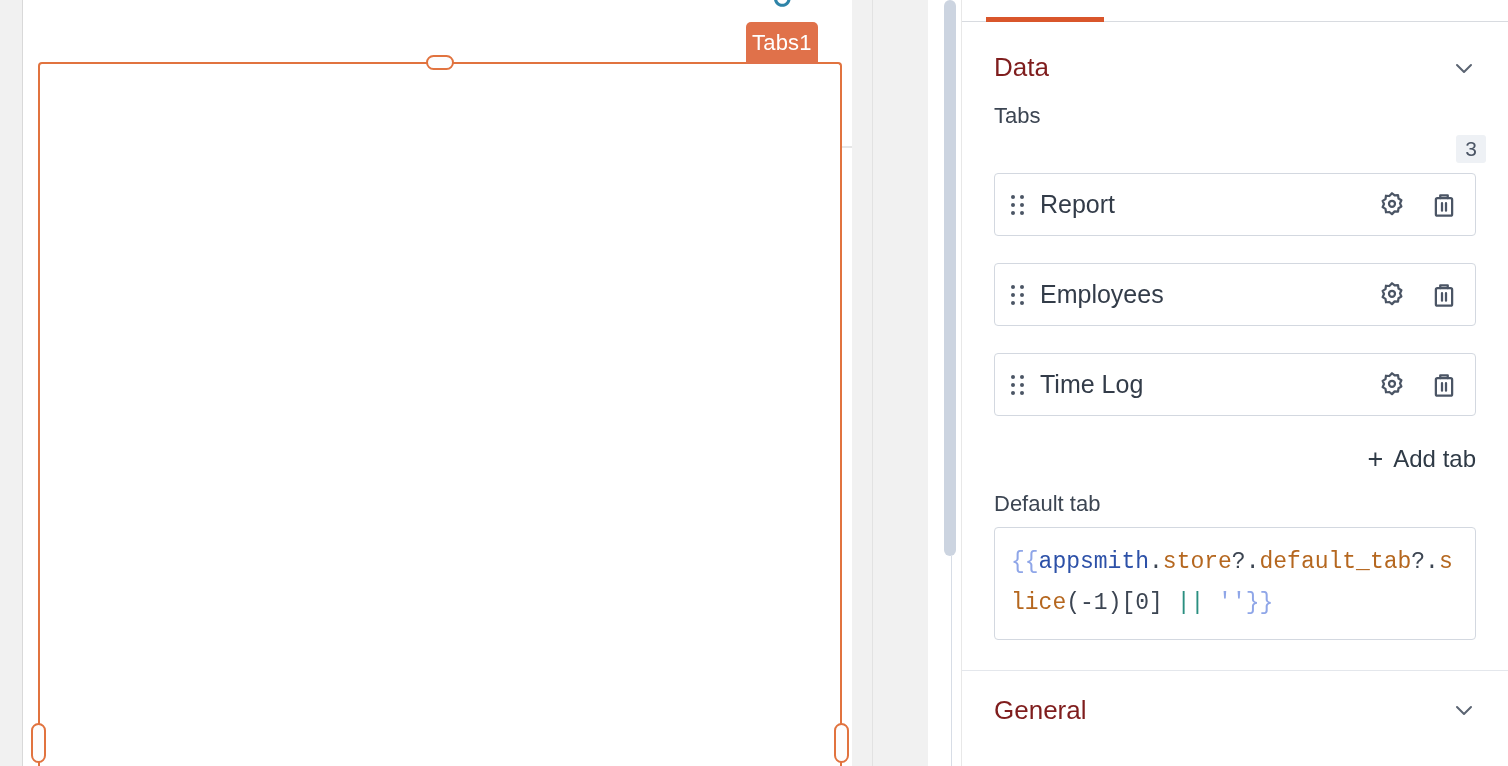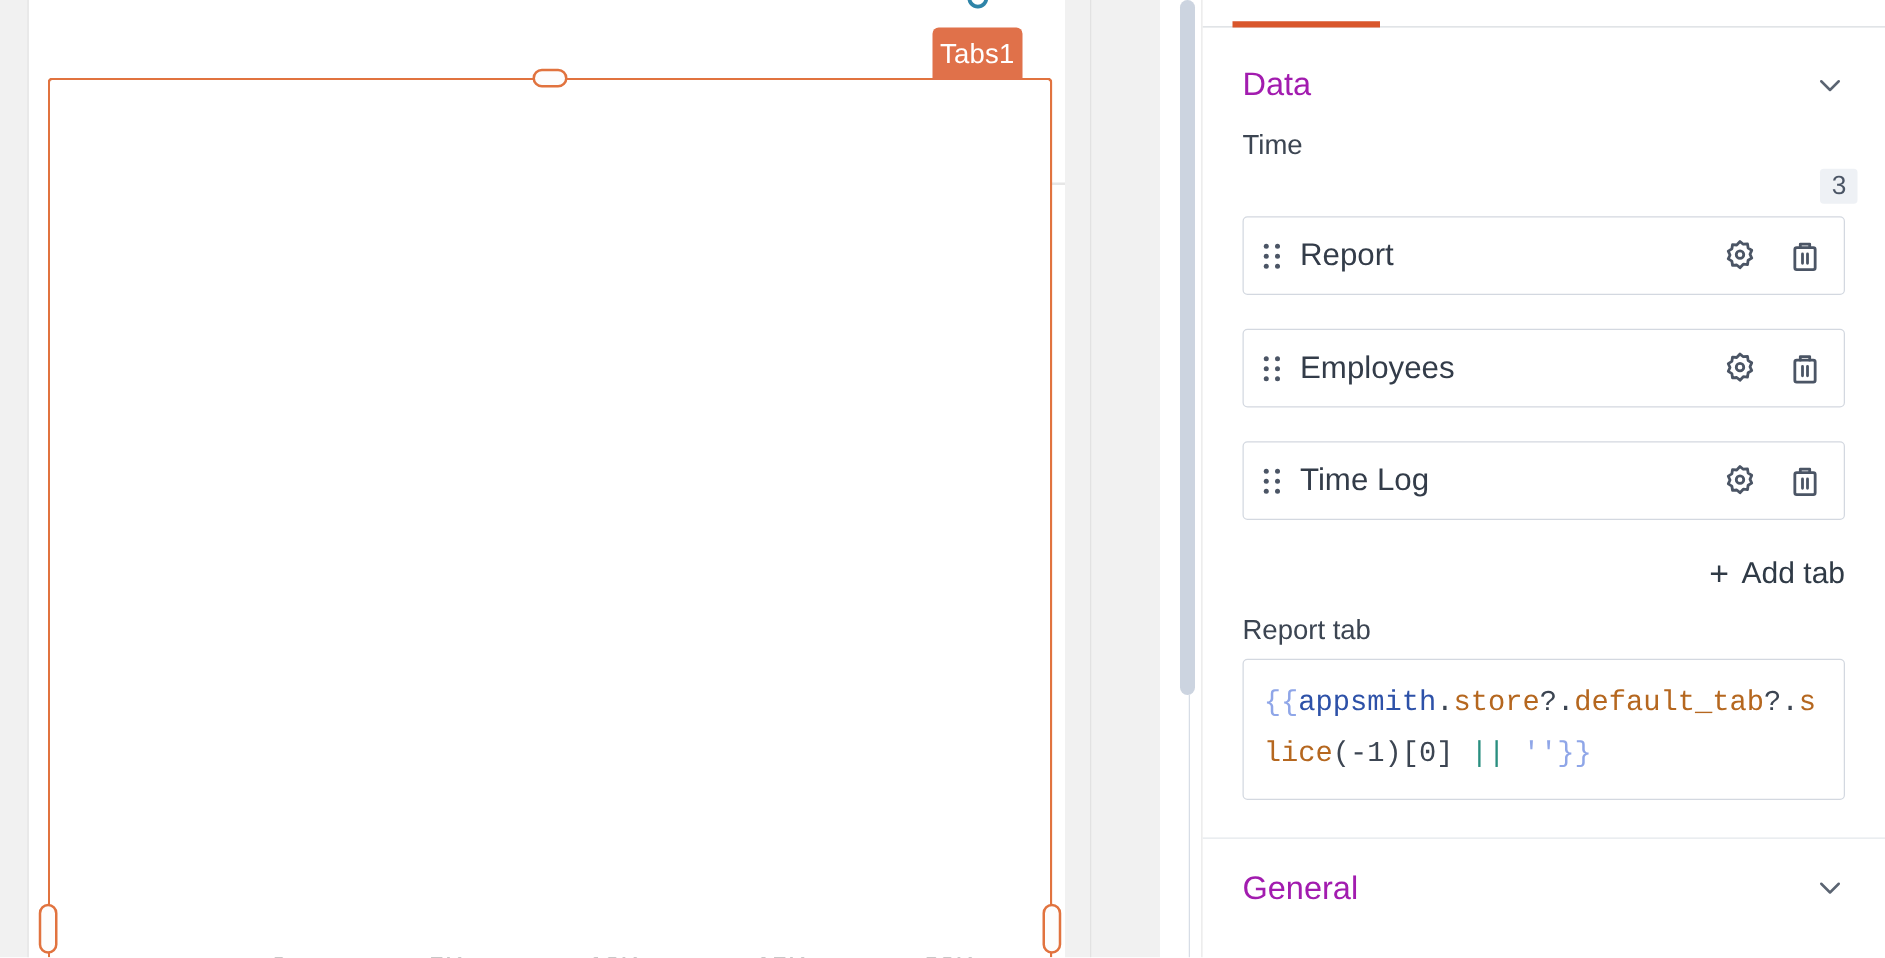--- a/index.html
+++ b/index.html
@@ -171,21 +171,21 @@
     border-bottom: 1px solid #d8dbe0;
   }
   .panel-tab-underline {
     position: absolute; left: 24px; bottom: -1px;
     width: 118px; height: 5px; background: #d9562b;
   }
   .section-header {
     display: flex; align-items: center; justify-content: space-between;
     padding: 30px 32px 0 32px;
   }
-  .section-title { font-size: 26px; color: #a21caf; }
+  .section-title { font-size: 26px; color: #7f1d1d; }
   .chev {
     width: 24px; height: 24px; color: #5b6472;
   }
   .field-label {
     font-size: 22px; color: #3c4552;
     padding: 20px 32px 0 32px;
   }
   .count-row {
     display: flex; justify-content: flex-end;
     padding: 6px 22px 0 0;
@@ -344,21 +344,21 @@
       <div class="panel-tab-underline"></div>
     </div>
 
     <div class="section-header">
       <div class="section-title">Data</div>
       <svg class="chev" viewBox="0 0 24 24" fill="none" stroke="currentColor" stroke-width="2" stroke-linecap="round" stroke-linejoin="round">
         <polyline points="5 9 12 16 19 9"></polyline>
       </svg>
     </div>
 
-    <div class="field-label">Time</div>
+    <div class="field-label">Tabs</div>
 
     <div class="count-row">
       <span class="count-badge">3</span>
     </div>
 
     <div class="tab-list">
 
       <div class="tab-row">
         <span class="drag-dots">
           <i></i>
@@ -422,21 +422,21 @@
         </svg>
       </div>
 
     </div>
 
     <div class="add-tab-row">
       <span class="add-tab-plus">+</span>
       <span class="add-tab-label">Add tab</span>
     </div>
 
-    <div class="field-label" style="padding-top:18px">Report tab</div>
+    <div class="field-label" style="padding-top:18px">Default tab</div>
 
     <div class="code-box"><span class="tk-brace">{{</span><span class="tk-obj">appsmith</span><span class="tk-punct">.</span><span class="tk-prop">store</span><span class="tk-punct">?.</span><span class="tk-prop">default_tab</span><span class="tk-punct">?</span><span class="tk-punct">.</span><span class="tk-prop">slice</span><span class="tk-punct">(</span><span class="tk-num">-1</span><span class="tk-punct">)</span><span class="tk-punct">[0]</span> <span class="tk-op">||</span> <span class="tk-str">''</span><span class="tk-brace">}}</span></div>
 
     <div class="panel-divider"></div>
 
     <div class="section-header general">
       <div class="section-title">General</div>
       <svg class="chev" viewBox="0 0 24 24" fill="none" stroke="currentColor" stroke-width="2" stroke-linecap="round" stroke-linejoin="round">
         <polyline points="5 9 12 16 19 9"></polyline>
       </svg>

